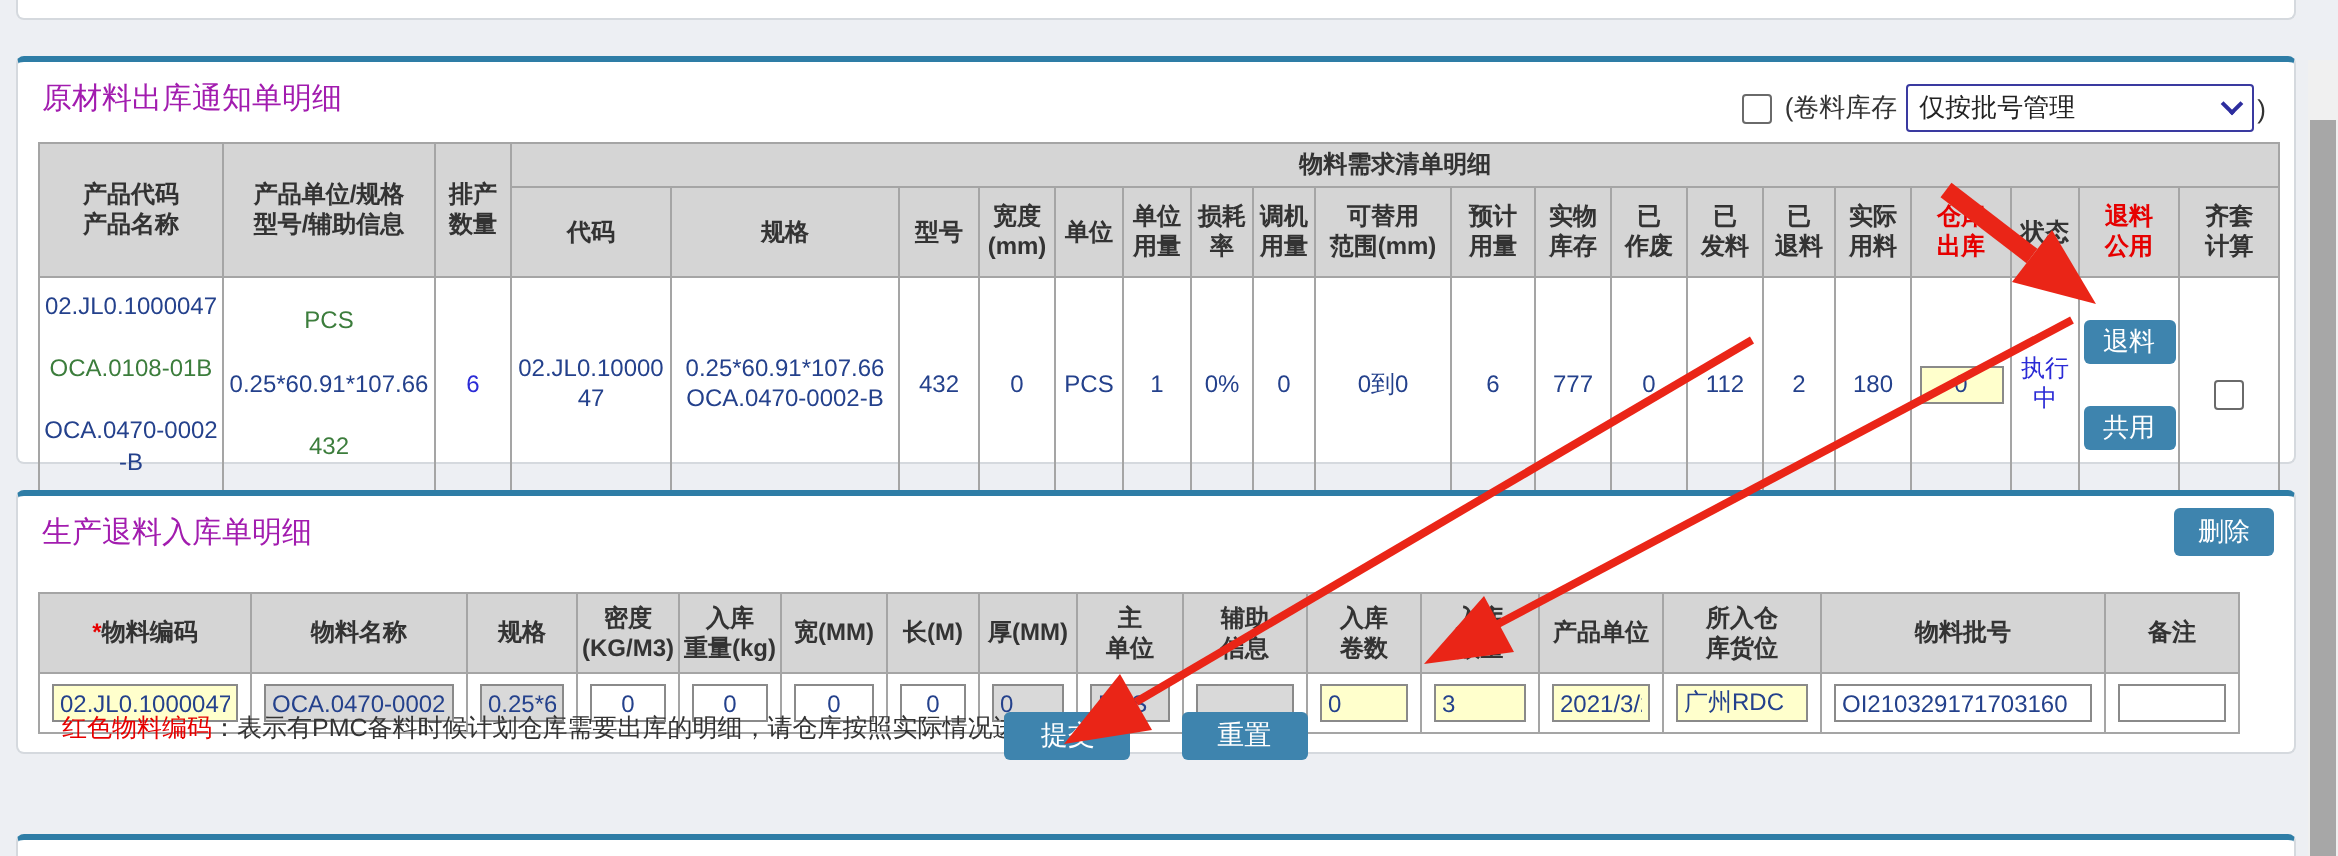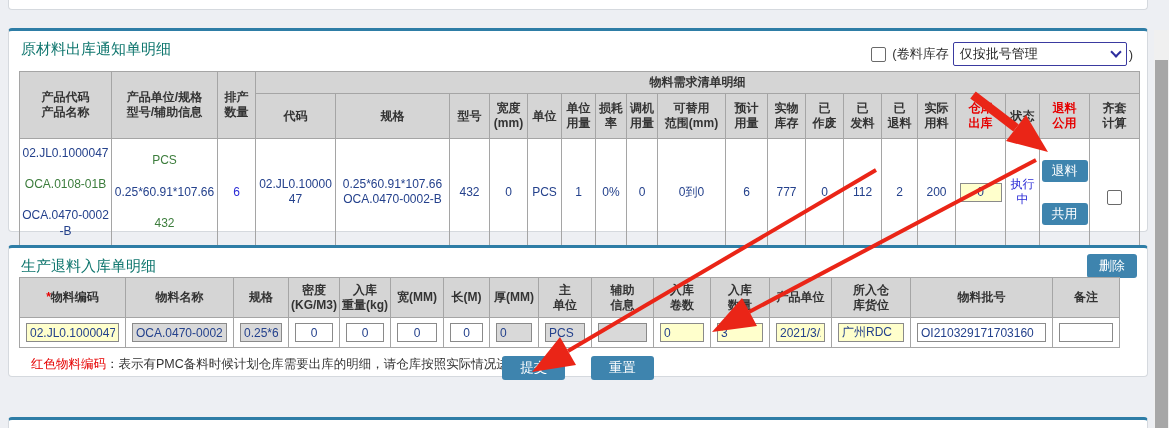--- a/index.html
+++ b/index.html
@@ -10,21 +10,21 @@
     font-family:"Liberation Sans","DejaVu Sans",sans-serif;
     font-size:12px; color:#333;
   }
   .panel { position:absolute; left:8px; width:1140px; background:#fff;
            border:1px solid #d5d9de; border-top:3px solid #2e7da6; border-radius:4px; }
   #panel-top { top:-10px; height:20px; border-top:1px solid #cfd3d9; }
   #panel1 { top:28px; height:204px; }
   #panel2 { top:245px; height:132px; }
   #panel-bottom { top:417px; height:14px; border-radius:4px 4px 0 0; }
 
-  .panel-title { position:absolute; left:12px; top:9px; font-size:15px; color:#0f766e; }
+  .panel-title { position:absolute; left:12px; top:9px; font-size:15px; color:#a21caf; }
 
   
   .ctrl-row { position:absolute; right:14px; top:11px; display:flex; align-items:center; font-size:13px; color:#333; }
   .cbx { width:15px; height:15px; background:#fff; border:1px solid #6a6a6a; border-radius:2px; display:inline-block; }
   .fake-select { display:inline-flex; align-items:center; justify-content:space-between;
                  width:174px; height:24px; border:1px solid #3a3aa0; border-radius:2px;
                  background:#fff; padding:0 6px; margin:0 2px 0 4px; font-size:13px; color:#222; }
   .chev { width:8px; height:8px; border-right:2px solid #2d2d9e; border-bottom:2px solid #2d2d9e;
           transform:rotate(45deg); margin-top:-4px; }
 
@@ -36,21 +36,21 @@
   td { color:#24418c; font-size:12px; line-height:1.3; padding:2px 1px; }
   .green { color:#3c7d3c; }
   .bblue { color:#2b2bd6; }
   .break { word-break:break-all; }
 
   #t1 { position:absolute; left:10px; top:40px; width:1120px; }
   #t1 .row-group th { height:22px; }
   #t1 .row-sub th { height:45px; }
   #t1 .row-data td { height:75px; }
 
-  #t2 { position:absolute; left:10px; top:29px; width:1090px; }
+  #t2 { position:absolute; left:10px; top:48px; width:1090px; }
   #t2 th { height:40px; }
   #t2 td { height:30px; padding:2px 2px; }
 
   input.cell-in { display:block; margin:0 auto; height:19px; border:1px solid #8a8a8a;
                   font-size:12px; color:#24418c; padding:0 3px; width:calc(100% - 8px);
                   font-family:"Liberation Sans","DejaVu Sans",sans-serif; }
   .in-y { background:#ffffcc; }
   .in-g { background:#d9d9d9; }
   .in-w { background:#fff; }
   .in-c { text-align:center; }
@@ -175,21 +175,21 @@
       <td>PCS</td>
       <td>1</td>
       <td>0%</td>
       <td>0</td>
       <td>0到0</td>
       <td>6</td>
       <td>777</td>
       <td>0</td>
       <td>112</td>
       <td>2</td>
-      <td>200</td>
+      <td>180</td>
       <td>
         <input id="wh-out-input" class="cell-in" value="0" style="">
       </td>
       <td class="bblue">执行中</td>
       <td>
         <button class="btn btn-stack">退料</button>
         <button class="btn btn-stack">共用</button>
       </td>
       <td>
         <span class="cbx"></span>

